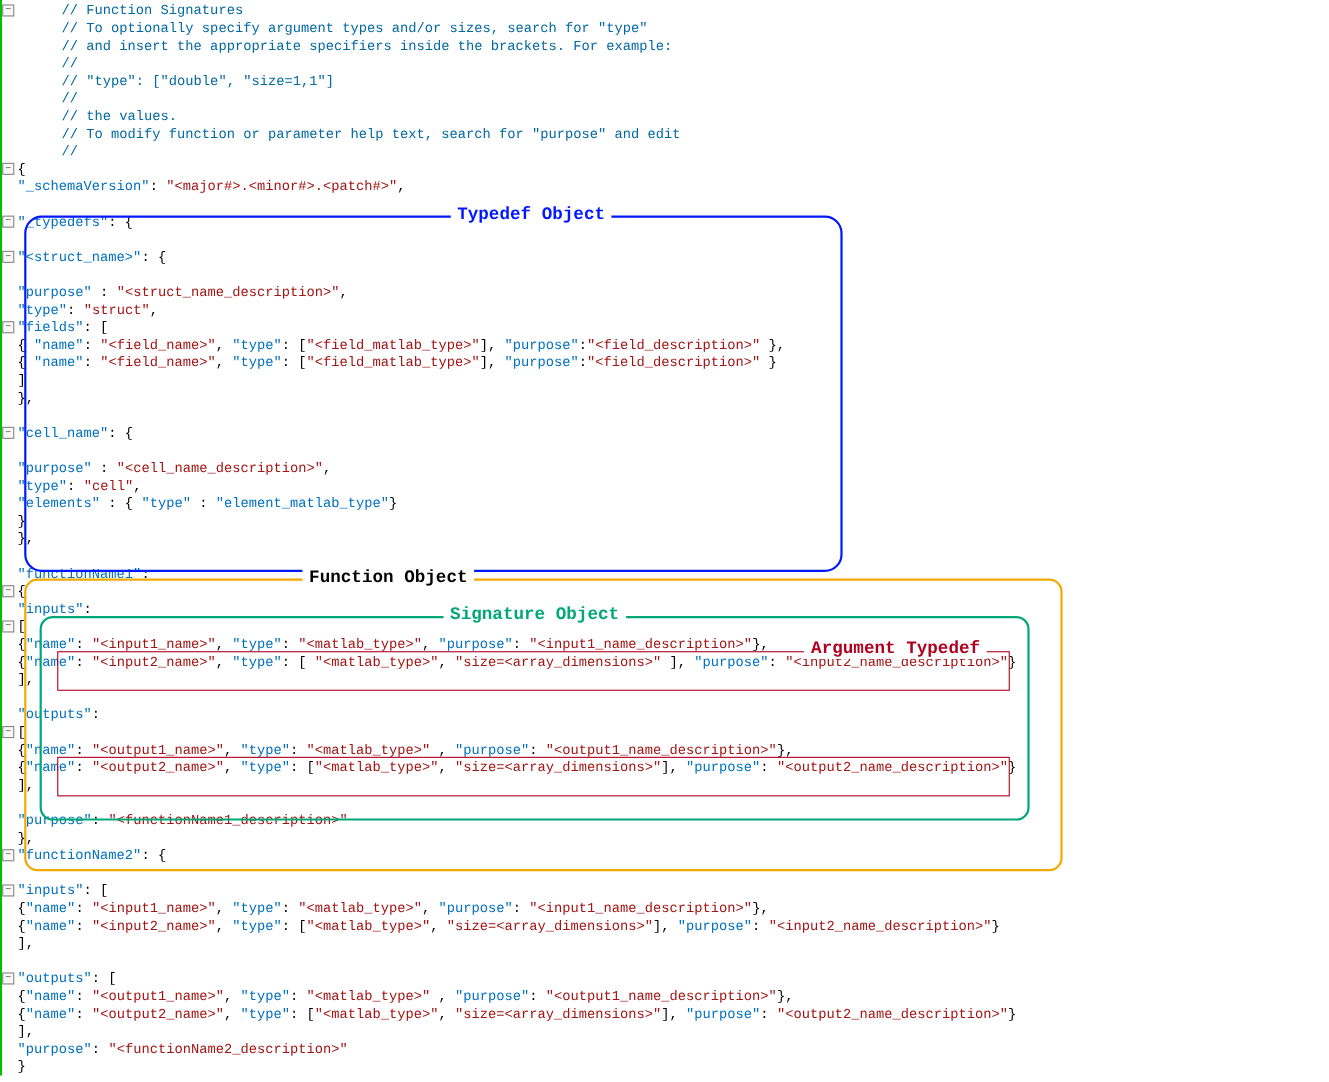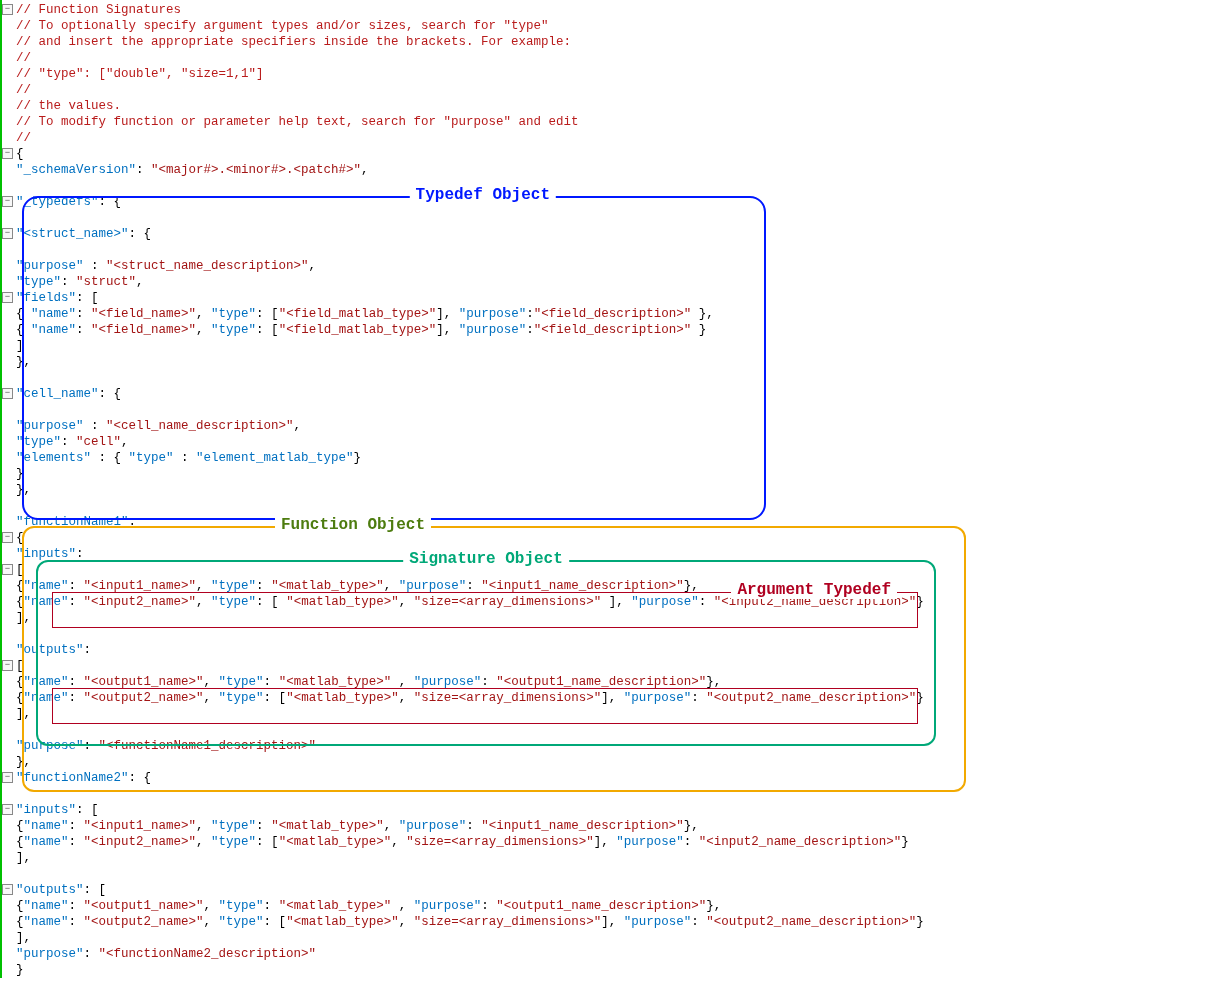--- a/index.html
+++ b/index.html
@@ -31,21 +31,21 @@
     position: relative;
     margin-left: 16px;
     padding-top: 2px;
     line-height: 16px;
     white-space: nowrap;
   }
   .line {
     height: 16px;
     position: relative;
   }
-  .c  { color: #b91c1c; }
+  .c  { color: #0369a1; margin-left: 40px; }
   .k  { color: #0070c0; }
   .s  { color: #a31515; }
   .p  { color: #000; }
   .box {
     position: absolute;
     border-width: 2px;
     border-style: solid;
     border-radius: 12px;
     pointer-events: none;
   }
@@ -56,21 +56,21 @@
     font-size: 16px;
     top: -12px;
     font-weight: 700;
     white-space: nowrap;
   }
   .typedef-box { border-color: #0018ff; border-radius: 16px;}
   .function-box { border-color: #f2a900; }
   .signature-box { border-color: #00a878; }
   .arg-box { border: 1px solid #b00020; border-radius: 0; }
   .typedef-label { color: #0018ff; left: 62%; transform: translateX(-50%);}
-  .function-label { color: #4d7c0f; left: 35%; transform: translateX(-50%);}
+  .function-label { color: #000000; left: 35%; transform: translateX(-50%);}
   .signature-label { color: #00a878; left: 50%; transform: translateX(-50%);}
   .arg-label { color: #b00020; right: 20px; }
   .fold {
     position: absolute;
     left: -14px;
     width: 11px;
     height: 11px;
     border: 1px solid #888;
     font-size: 9px;
     line-height: 9px;

